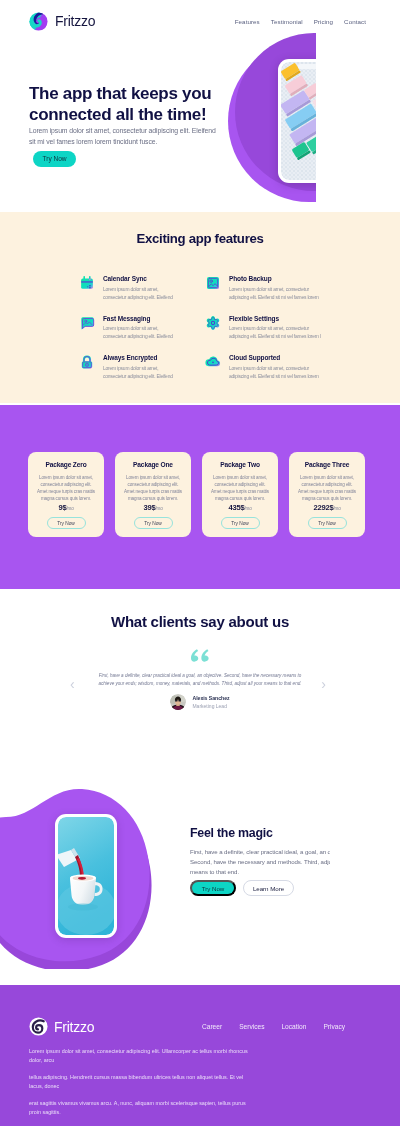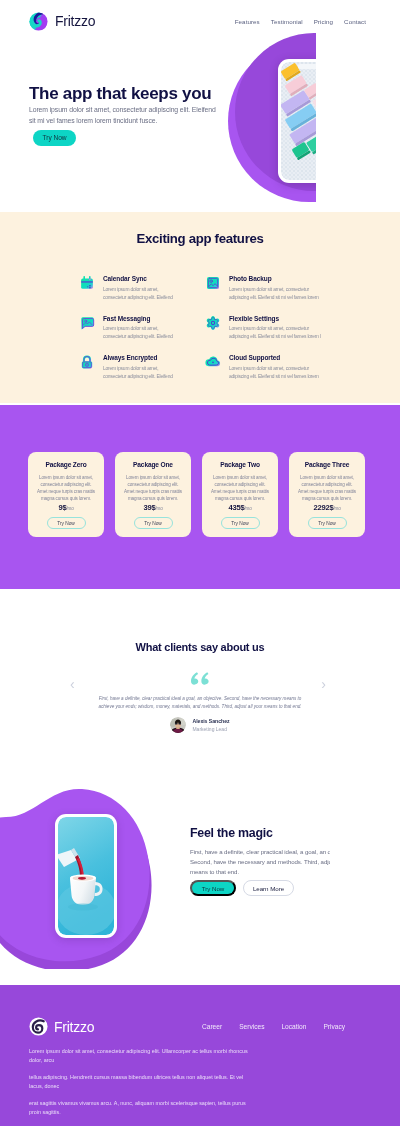--- a/index.html
+++ b/index.html
@@ -42,21 +42,21 @@
 .pcards{position:absolute;left:28px;top:47px;display:flex;gap:11px}
 .pcard{width:76px;height:85px;background:#fdf2df;border-radius:8px;text-align:center;padding-top:9px}
 .pc-t{font-size:6.6px;font-weight:700;color:#111144;letter-spacing:-0.15px;line-height:8px}
 .pc-b{margin:5px auto 0;width:62px;font-size:4.6px;line-height:7px;color:#82859a;letter-spacing:-0.1px}
 .pc-p{margin-top:1px;font-size:7.6px;font-weight:700;color:#15153f;letter-spacing:-0.2px}
 .pc-p span{font-size:4.6px;font-weight:400;color:#82859a}
 .pc-btn{margin:5px auto 0;width:39px;height:12px;border:1px solid #97e3dc;border-radius:7px;display:flex;align-items:center;justify-content:center;font-size:4.8px;color:#3f4357;background:transparent}
 
 
 .testi{position:absolute;left:0;top:589px;width:400px;height:190px;background:#fff}
-.testi-t{text-align:center;font-size:11px;font-weight:700;color:#111144;padding-top:52px;letter-spacing:-0.25px}
+.testi-t{text-align:center;font-size:15px;font-weight:700;color:#111144;padding-top:24px;letter-spacing:-0.25px}
 .quote-mark{text-align:center;margin-top:19px;line-height:0}
 .testi-q{margin:10px auto 0;width:218px;text-align:center;font-size:4.6px;line-height:8px;color:#737892;font-style:italic;letter-spacing:-0.02px}
 .arrow{position:absolute;top:88px;font-size:14px;line-height:14px;color:#ccd0dd;font-family:"Liberation Sans",sans-serif;font-weight:300}
 .arr-l{left:70px}.arr-r{right:74px}
 .author{display:flex;align-items:center;justify-content:center;gap:6px;margin-top:6px}
 .av{width:16px;height:16px;border-radius:50%;overflow:hidden;display:block}
 .au-n{font-size:5.2px;font-weight:700;color:#2a3152;letter-spacing:-0.05px}
 .au-r{font-size:5px;color:#9ba0b2;margin-top:1.5px}
 
 
@@ -147,21 +147,21 @@
               <rect x="25" y="90" width="22" height="11" rx="1.6" fill="#4bdcb4"></rect>
               <rect x="25" y="101" width="22" height="2.8" rx="1" fill="#2fb997"></rect>
             </g>
           </g>
           <rect x="17" y="2" width="22" height="5" rx="2.5" fill="#f4f7fa"></rect>
         </g>
       </svg>
     </div>
 
     <div class="hero-copy">
-      <h1 class="hero-h1"><span>The app that keeps you</span><br></h1>
+      <h1 class="hero-h1"><span>The app that keeps you</span><br><span>connected all the time!</span></h1>
       <p class="hero-p">Lorem ipsum dolor sit amet, consectetur adipiscing elit. Eleifend sit mi vel fames lorem lorem tincidunt fusce.</p>
       <button class="btn-teal">Try Now</button>
     </div>
   </section>
 
   <header class="hdr">
     <div class="logo">
       <svg class="logo-mark" viewBox="0 0 40 40">
         <defs>
           <linearGradient id="lg1" x1="0" y1="0.3" x2="1" y2="0.7">

